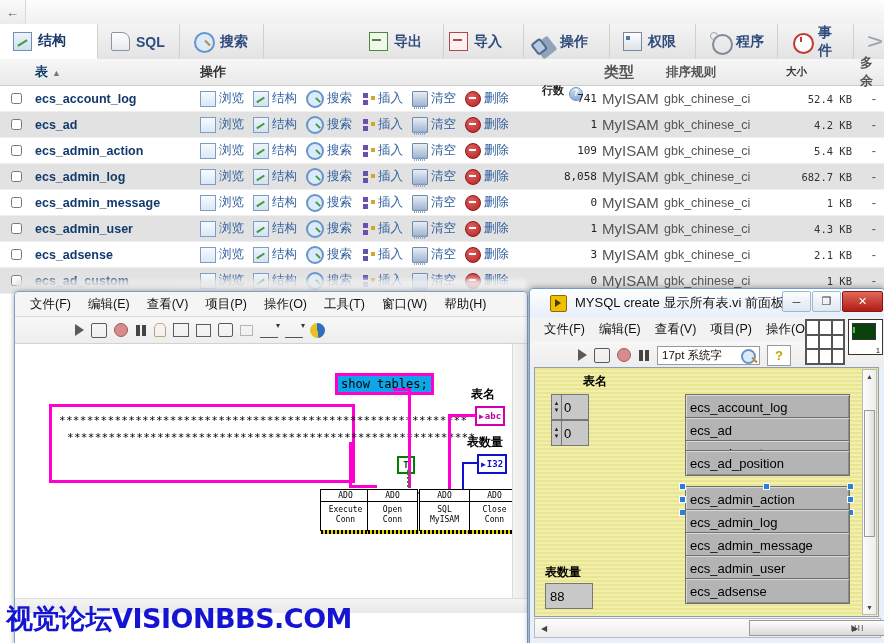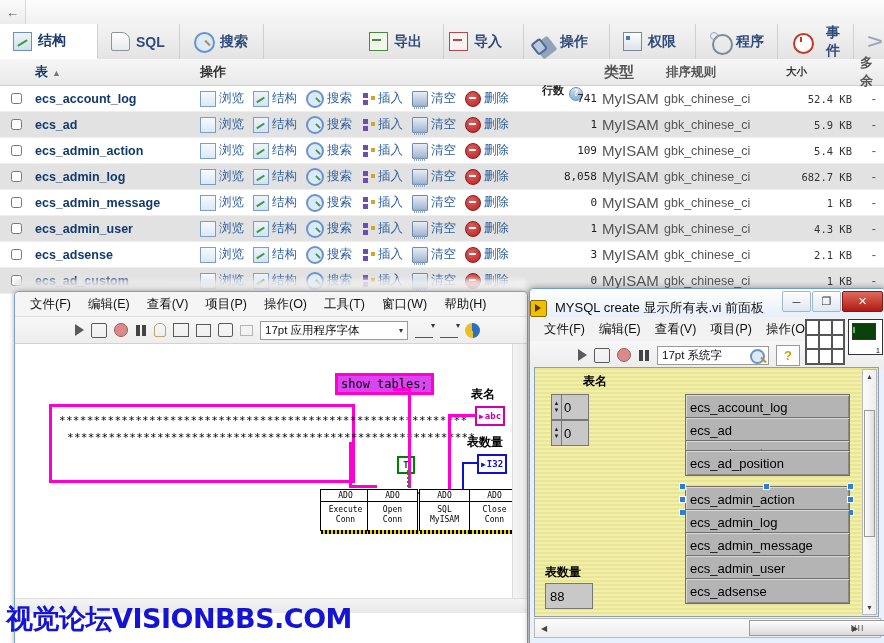--- a/index.html
+++ b/index.html
@@ -151,21 +151,21 @@
     background:conic-gradient(#2e6fc0 0 50%,#e8c020 50% 100%);}
 
   .bd-canvas{position:relative;height:269px;background:#fff;overflow:hidden;}
   .bd-scroll-v{position:absolute;right:0;top:0;width:14px;height:100%;
     background:linear-gradient(90deg,#f4f4f4,#e9e9e9);border-left:1px solid #dcdcdc;}
   .bd-scroll-h{position:absolute;left:0;bottom:0;height:14px;width:100%;
     background:linear-gradient(#f4f4f4,#e9e9e9);border-top:1px solid #dcdcdc;}
 
   
   .mg-box{position:absolute;border:3px solid #ff00d0;background:#fff;}
-  .mg-str{position:absolute;border:3px solid #ff00d0;background:#d946ef;
+  .mg-str{position:absolute;border:3px solid #ff00d0;background:#0ea5e9;
     font-family:"DejaVu Sans Mono","Liberation Mono",monospace;font-size:12px;
     color:#000;padding:1px 3px;white-space:nowrap;}
   .stars{font-family:"DejaVu Sans Mono","Liberation Mono",monospace;
     font-size:11px;letter-spacing:0.3px;color:#000;line-height:15px;}
   .lbl-cn{position:absolute;font-size:12px;font-weight:bold;color:#000;white-space:nowrap;}
   .term-abc{position:absolute;border:2px solid #d000b0;background:#fff;
     color:#c000a8;font-family:"DejaVu Sans Mono",monospace;font-size:9px;font-weight:bold;
     padding:0 2px;display:flex;align-items:center;}
   .term-i32{position:absolute;border:2px solid #1010d0;background:#fff;
     color:#1010c8;font-family:"DejaVu Sans Mono",monospace;font-size:9px;font-weight:bold;
@@ -184,21 +184,21 @@
   .w-mg{background:#ff00d0;}
   .w-bl{background:#1010d0;}
   .w-tl{background:#108080;}
   .w-gr{border-left:2px dotted #00a000;}
 
   
   #fp{position:absolute;left:529px;top:288px;width:355px;height:355px;
     background:#e8f1fb;border:1px solid #6f9cd0;border-radius:5px 5px 0 0;
     box-shadow:0 0 6px rgba(0,0,0,.4);overflow:hidden;}
   .fp-title{height:28px;background:linear-gradient(#ffffff,#e7effa);
-    display:flex;align-items:flex-end;padding-left:0;gap:8px;position:relative;}
+    display:flex;align-items:center;padding-left:20px;gap:8px;position:relative;}
   .wbtns{position:absolute;right:2px;top:2px;display:flex;gap:1px;}
   .wb{width:27px;height:19px;border:1px solid #9fb6cf;border-radius:2px;
     background:linear-gradient(#fdfdfd,#dfe8f2);display:flex;align-items:center;
     justify-content:center;font-size:11px;color:#333;}
   .wb.close{background:linear-gradient(#e06a5a,#b01a14);border-color:#8f1410;
     color:#fff;width:39px;font-weight:bold;}
   .fp-menu{height:24px;display:flex;align-items:center;gap:2px;padding-left:8px;
     background:#f2f2f2;font-size:12.5px;color:#111;position:relative;}
   .fp-menu span{padding:2px 6px;white-space:nowrap;}
   .fp-tools{height:28px;display:flex;align-items:center;gap:7px;padding-left:48px;
@@ -294,21 +294,21 @@
         <span>操作</span>
       </div>
     <div class="tab" style="left:610px;width:86px;">
         <span class="glyph g-priv"></span>
         <span>权限</span>
       </div>
     <div class="tab" style="left:696px;width:82px;">
         <span class="glyph g-proc"></span>
         <span>程序</span>
       </div>
-    <div class="tab" style="left:778px;width:76px;text-align:right;">
+    <div class="tab" style="left:778px;width:76px;">
         <span class="glyph g-event"></span>
         <span>事件</span>
       </div>
     <div class="tab" style="left:854px;width:96px;border-right:none;">
         <span class="glyph g-trig"></span>
       </div>
   </div>
 
   <div class="tbl">
     <div class="thead">
@@ -391,21 +391,21 @@
               <span>清空</span>
             </span>
             <span class="op">
               <span class="oi oi-drop"></span>
               <span>删除</span>
             </span>
           </div>
           <div class="c-rows">1</div>
           <div class="c-type">MyISAM</div>
           <div class="c-coll">gbk_chinese_ci</div>
-          <div class="c-size">5.9 KB</div>
+          <div class="c-size">4.2 KB</div>
           <div class="c-over">-</div>
         </div>
         <div class="trow odd">
           <div class="c-chk">
             <input type="checkbox" style="">
           </div>
           <div class="c-name">ecs_admin_action</div>
           <div class="c-ops">
             <span class="op">
               <span class="oi oi-browse"></span>
@@ -657,24 +657,20 @@
   <div class="lv-tools">
     <span class="tb-i tb-run"></span>
     <span class="tb-i tb-runc"></span>
     <span class="tb-i tb-stop"></span>
     <span class="tb-i tb-pause"></span>
     <span class="tb-i tb-bulb"></span>
     <span class="tb-i tb-hl"></span>
     <span class="tb-i tb-s1"></span>
     <span class="tb-i tb-s2"></span>
     <span class="tb-i tb-s3"></span>
-    <span class="fontbox">
-      <span>17pt 应用程序字体</span>
-      <span class="ar">▾</span>
-    </span>
     <span class="tb-i tb-al"></span>
     <span class="tb-i tb-ds"></span>
     <span class="tb-i tb-reo"></span>
   </div>
 
   <div class="bd-canvas">
 
     <div class="mg-box" style="left:34px;top:60px;width:300px;height:73px;">
       <div class="stars" style="padding:6px 0 0 7px;">***********************************************************</div>
       <div class="stars" style="padding:2px 0 0 15px;">***********************************************************</div>
@@ -761,21 +757,21 @@
     <span>查看(V)</span>
     <span>项目(P)</span>
     <span>操作(O)</span>
   </div>
 
   <div class="fp-tools">
     <span class="tb-i tb-run"></span>
     <span class="tb-i tb-runc"></span>
     <span class="tb-i tb-stop"></span>
     <span class="tb-i tb-pause"></span>
-    <span class="fontbox" style="width:112px;">
+    <span class="fontbox" style="width:103px;">
       <span>17pt 系统字</span>
       <span class="tb-i g-search" style="width:11px;height:11px;position:relative;"></span>
     </span>
     <span style="width:22px;height:19px;border:1px solid #9a9a9a;background:#fff;display:flex;align-items:center;justify-content:center;color:#d0a000;font-weight:bold;font-size:13px;">?</span>
   </div>
 
   <div class="conn-pane">
     <div class="cp-grid">
       <div></div>
         <div></div>

